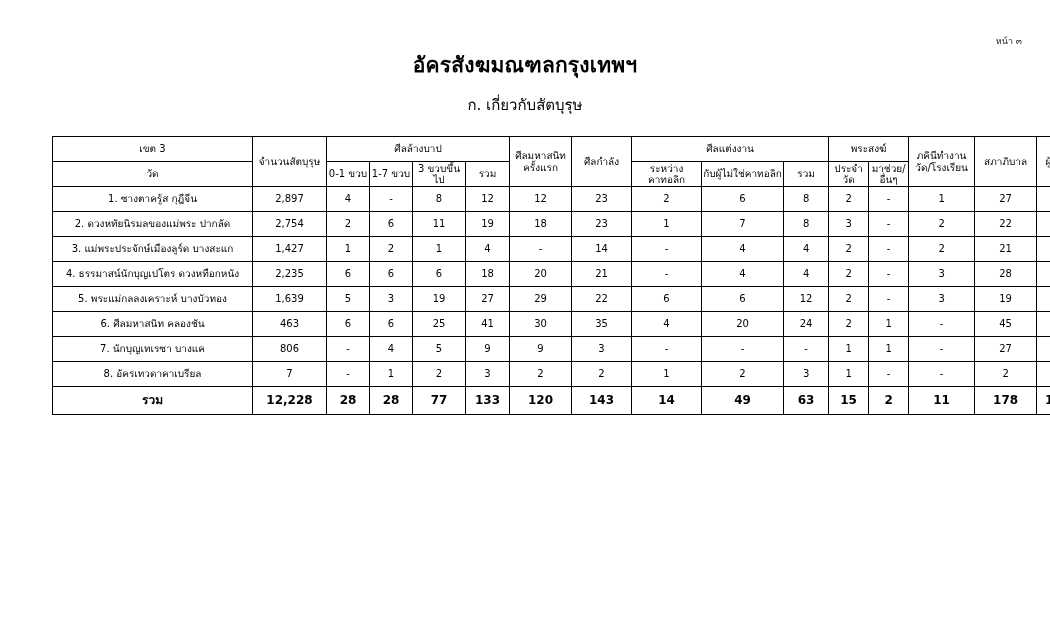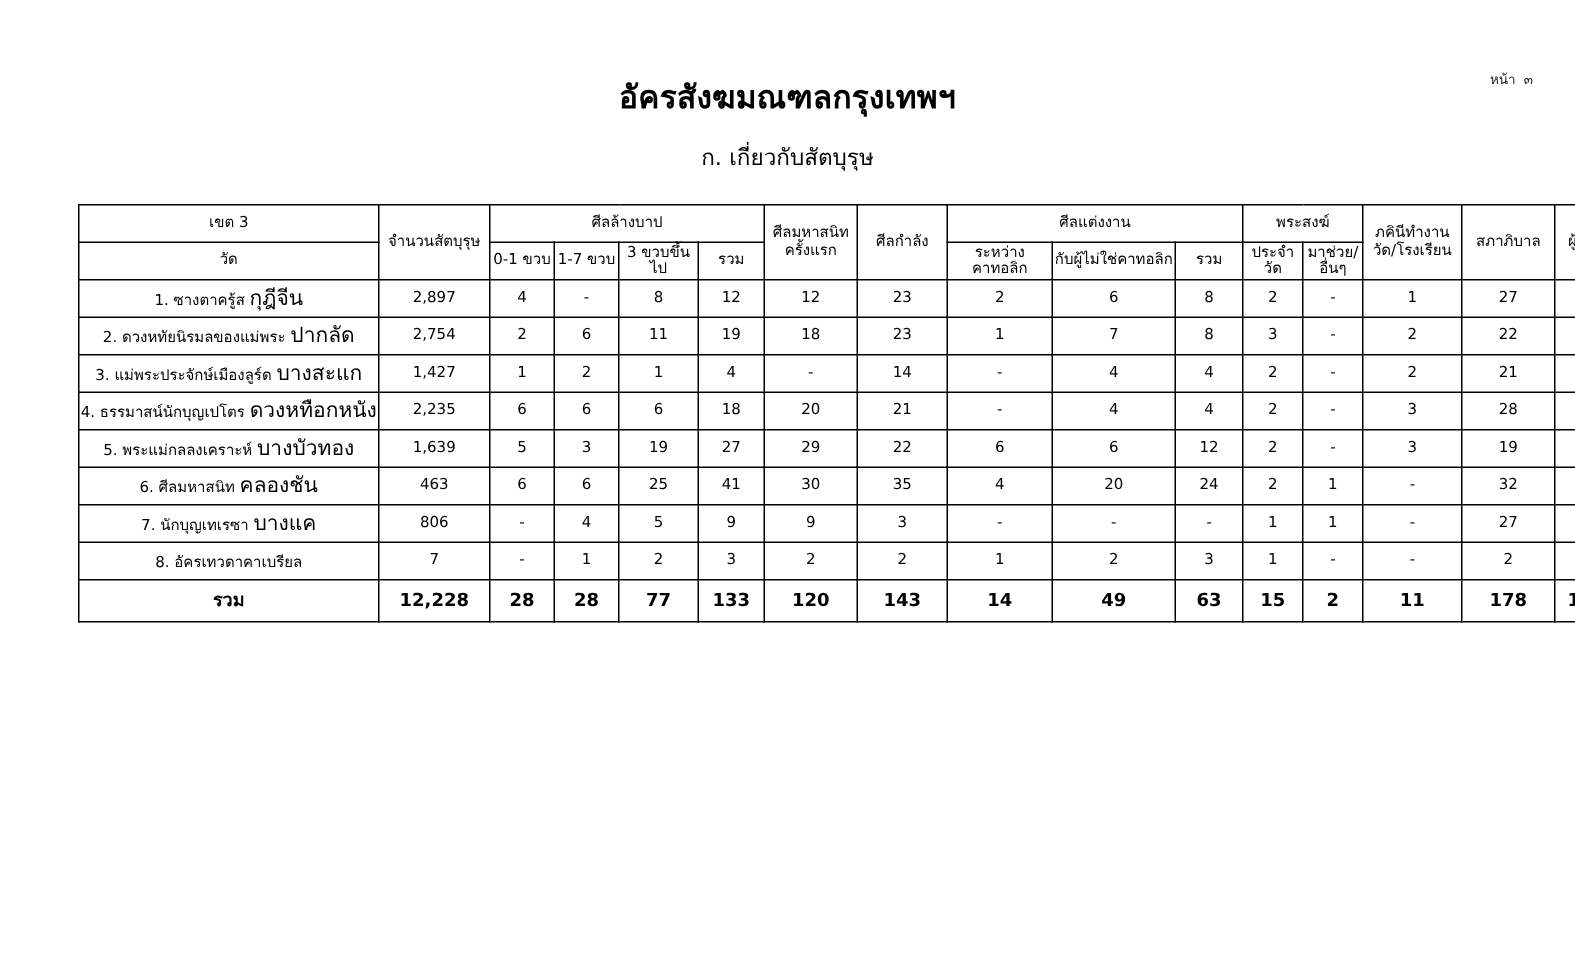--- a/index.html
+++ b/index.html
@@ -10,25 +10,24 @@
     width: 1050px;
     height: 638px;
     background: #ffffff;
     font-family: "DejaVu Sans", sans-serif;
     color: #000000;
     position: relative;
     overflow: hidden;
   }
   .page-number {
     position: absolute;
-    top: 46px;
+    top: 34px;
     right: 28px;
     font-size: 9px;
     color: #222;
-    font-family: Liberation Mono, monospace;
   }
   .doc-title {
     text-align: center;
     font-size: 21px;
     font-weight: bold;
     margin-top: 48px;
     letter-spacing: 0.2px;
   }
   .doc-subtitle {
     text-align: center;
@@ -86,21 +85,21 @@
     font-size: 12px;
     font-weight: bold;
   }
   td.name-cell {
     text-align: left;
     padding-left: 6px;
     font-size: 11px;
     height: 25px;
   }
   td.name-cell .sub {
-    font-size: 14px;
+    font-size: 10px;
   }
   td.num {
     font-size: 11px;
     height: 25px;
   }
   td.total-label {
     text-align: center;
     font-weight: bold;
     font-size: 12px;
     height: 27px;
@@ -287,21 +286,21 @@
         <td class="num">25</td>
         <td class="num">41</td>
         <td class="num">30</td>
         <td class="num">35</td>
         <td class="num">4</td>
         <td class="num">20</td>
         <td class="num">24</td>
         <td class="num">2</td>
         <td class="num">1</td>
         <td class="num">-</td>
-        <td class="num">32</td>
+        <td class="num">45</td>
         <td class="num">27</td>
       </tr>
       <tr>
         <td class="name-cell"><span>7. นักบุญเทเรซา</span> <span class="sub">บางแค</span></td>
         <td class="num">806</td>
         <td class="num">-</td>
         <td class="num">4</td>
         <td class="num">5</td>
         <td class="num">9</td>
         <td class="num">9</td>

